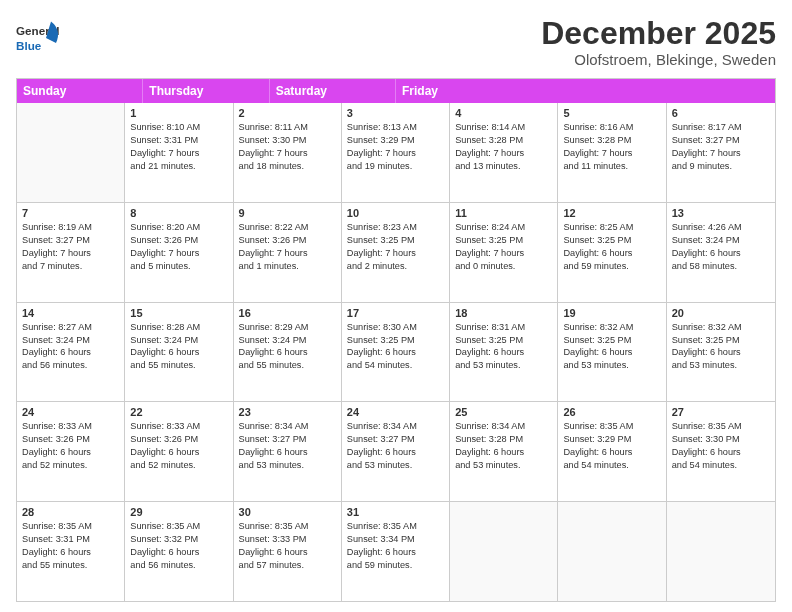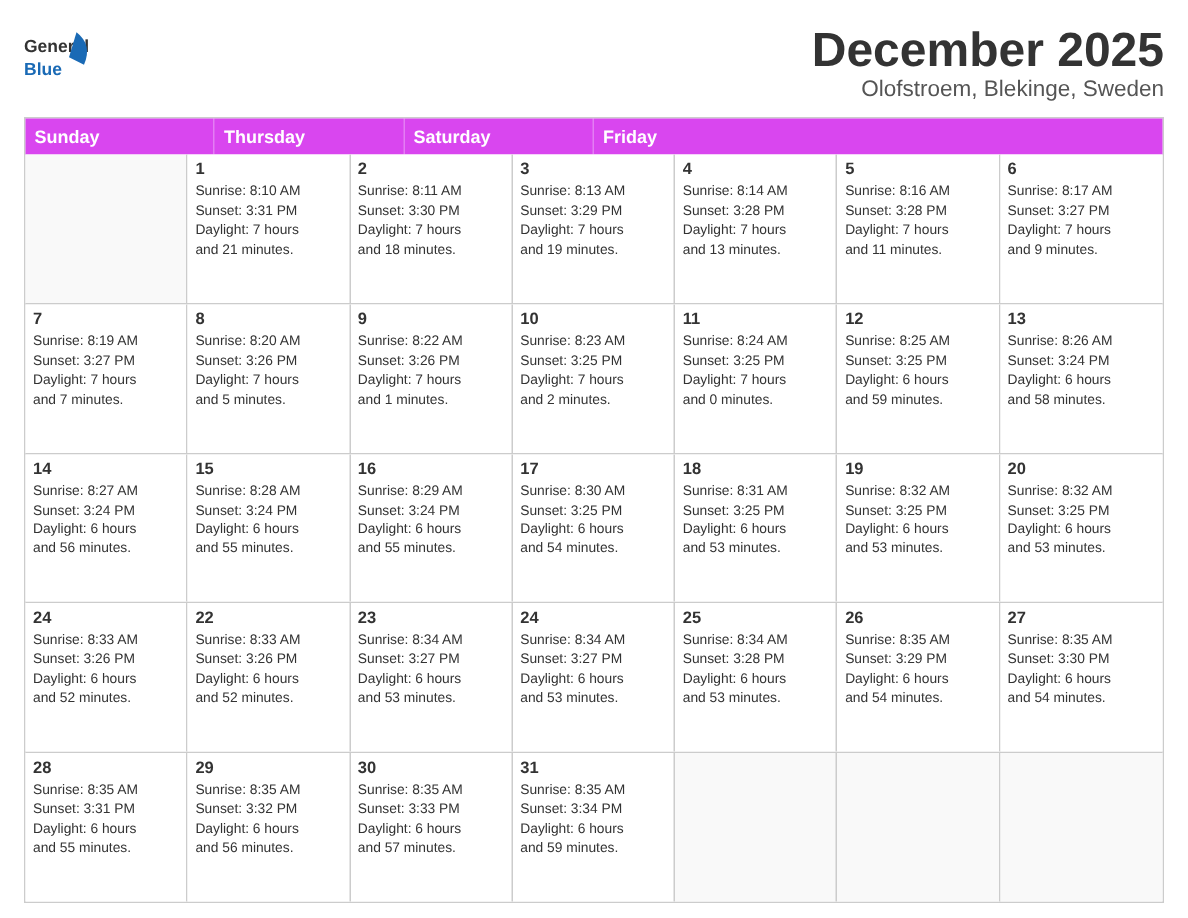--- a/index.html
+++ b/index.html
@@ -204,21 +204,21 @@
           </div>
           <div class="cal-cell">
             <div class="day-number">12</div>
             <div class="cell-line">Sunrise: 8:25 AM</div>
             <div class="cell-line">Sunset: 3:25 PM</div>
             <div class="cell-line">Daylight: 6 hours</div>
             <div class="cell-line">and 59 minutes.</div>
           </div>
           <div class="cal-cell">
             <div class="day-number">13</div>
-            <div class="cell-line">Sunrise: 8:26 AM</div>
+            <div class="cell-line">Sunrise: 4:26 AM</div>
             <div class="cell-line">Sunset: 3:24 PM</div>
             <div class="cell-line">Daylight: 6 hours</div>
             <div class="cell-line">and 58 minutes.</div>
           </div>
         </div>
         <div class="cal-row">
           <div class="cal-cell">
             <div class="day-number">14</div>
             <div class="cell-line">Sunrise: 8:27 AM</div>
             <div class="cell-line">Sunset: 3:24 PM</div>

